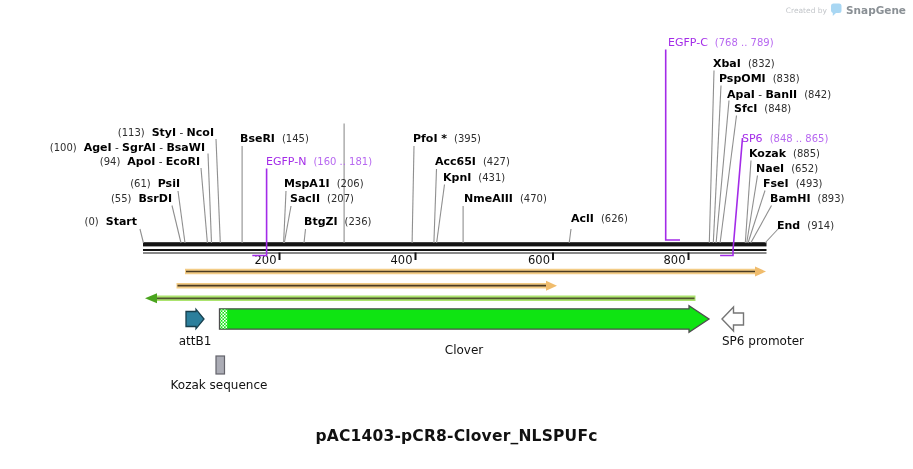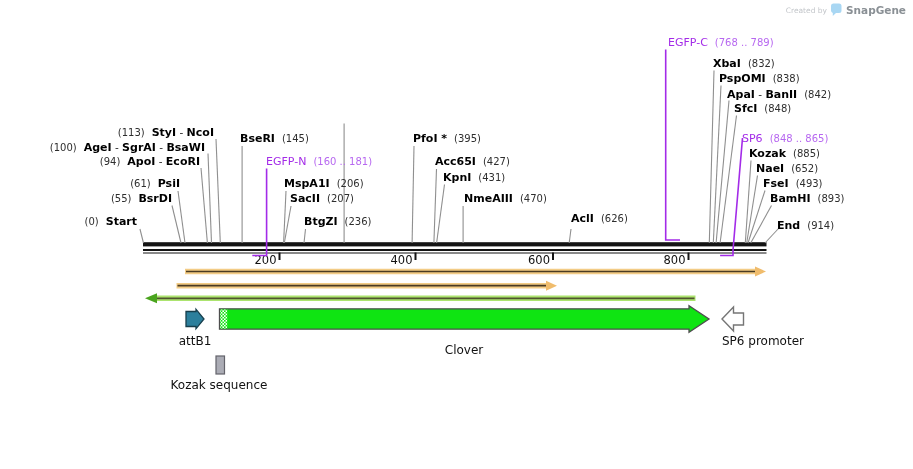--- a/index.html
+++ b/index.html
@@ -148,15 +148,16 @@
       <div class="site-label" style="top: 176.5px; left: 763px;"><span class="nm">FseI</span><span class="num after">(493)</span></div>
       <div class="site-label" style="top: 191.5px; left: 770px;"><span class="nm">BamHI</span><span class="num after">(893)</span></div>
       <div class="site-label" style="top: 219px; left: 777px;"><span class="term">End</span><span class="num after">(914)</span></div>
       <div class="feat-label centered" style="left: 195px; top: 341px;">attB1</div>
       <div class="feat-label centered" style="left: 464px; top: 350px;">Clover</div>
       <div class="feat-label leftal" style="left: 722px; top: 341px;">SP6 promoter</div>
       <div class="feat-label centered" style="left: 219px; top: 385px;">Kozak sequence</div>
     </div>
 
   <div class="title-block">
+    <div class="map-title">pAC1403-pCR8-Clover_NLSPUFc</div>
   </div>
 
 </div>
 
 </body></html>

